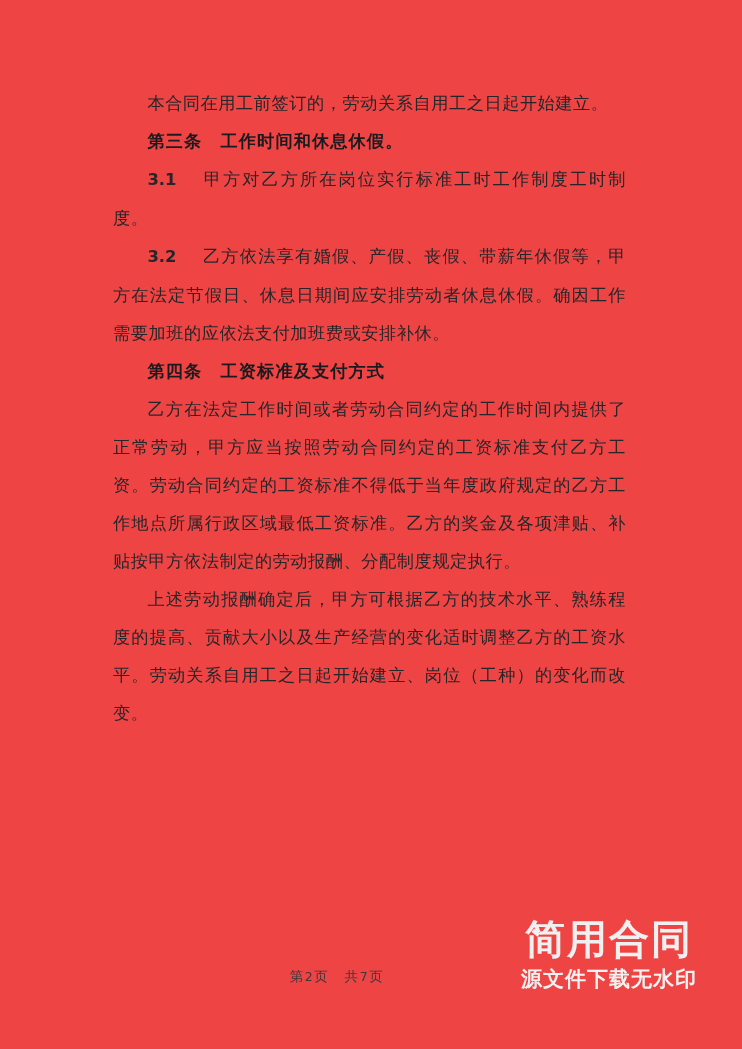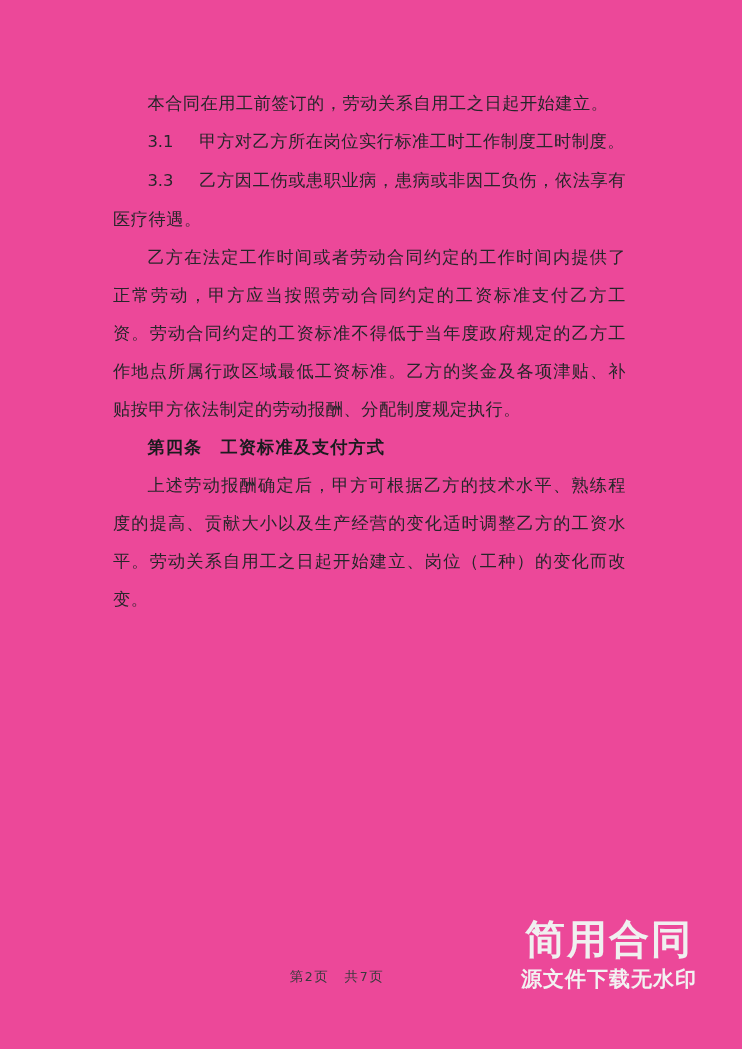--- a/index.html
+++ b/index.html
@@ -11,21 +11,21 @@
     width: 742px;
     height: 1049px;
     position: relative;
     overflow: hidden;
     font-family: "DejaVu Serif", "Liberation Serif", serif;
   }
 
   .page {
     position: absolute;
     inset: 0;
-    background: #ec4899;
+    background: #ef4444;
   }
 
   .content {
     position: absolute;
     left: 113px;
     top: 84px;
     width: 513px;
   }
 
   
@@ -48,21 +48,21 @@
     text-indent: 2em;
     letter-spacing: 1.1px;
     color: #1b1b1f;
   }
   .para.numbered {
     text-indent: 2em;
   }
 
   .num {
     font-family: "DejaVu Sans", "Liberation Sans", sans-serif;
-    font-weight: normal;
+    font-weight: bold;
     font-size: 16.4px;
     letter-spacing: 0;
   }
   .gap-md { display: inline-block; width: 1.5em; }
 
   
   .blank {
     display: inline-block;
     border-bottom: 1.3px solid #26262a;
     vertical-align: baseline;
@@ -124,36 +124,39 @@
 <body>
 
 <div class="page">
 
   <div class="content">
 
     <p class="para indent">
       <span>本合同在用工前签订的，劳动关系自用工之日起开始建立。</span>
     </p>
 
+    <p class="para heading">
+      <span>第三条　工作时间和休息休假。</span>
+    </p>
 
     <p class="para numbered">
       <span class="num">3.1</span><span class="gap-md"></span><span>甲方对乙方所在岗位实行标准工时工作制度工时制度。</span>
     </p>
 
+    <p class="para numbered">
+      <span class="num">3.2</span><span class="gap-md"></span><span>乙方依法享有婚假、产假、丧假、带薪年休假等，甲方在法定节假日、休息日期间应安排劳动者休息休假。确因工作需要加班的应依法支付加班费或安排补休。</span>
+    </p>
 
-    <p class="para numbered">
-      <span class="num">3.3</span><span class="gap-md"></span><span>乙方因工伤或患职业病，患病或非因工负伤，依法享有医疗待遇。</span>
+
+    <p class="para heading">
+      <span>第四条　工资标准及支付方式</span>
     </p>
 
     <p class="para indent">
       <span>乙方在法定工作时间或者劳动合同约定的工作时间内提供了正常劳动，甲方应当按照劳动合同约定的工资标准支付乙方工资。劳动合同约定的工资标准不得低于当年度政府规定的乙方工作地点所属行政区域最低工资标准。乙方的奖金及各项津贴、补贴按甲方依法制定的劳动报酬、分配制度规定执行。</span>
-    </p>
-
-    <p class="para heading">
-      <span>第四条　工资标准及支付方式</span>
     </p>
 
 
 
     <p class="para indent">
       <span>上述劳动报酬确定后，甲方可根据乙方的技术水平、熟练程度的提高、贡献大小以及生产经营的变化适时调整乙方的工资水平。劳动关系自用工之日起开始建立、岗位（工种）的变化而改变。</span>
     </p>
 
   </div>
 

